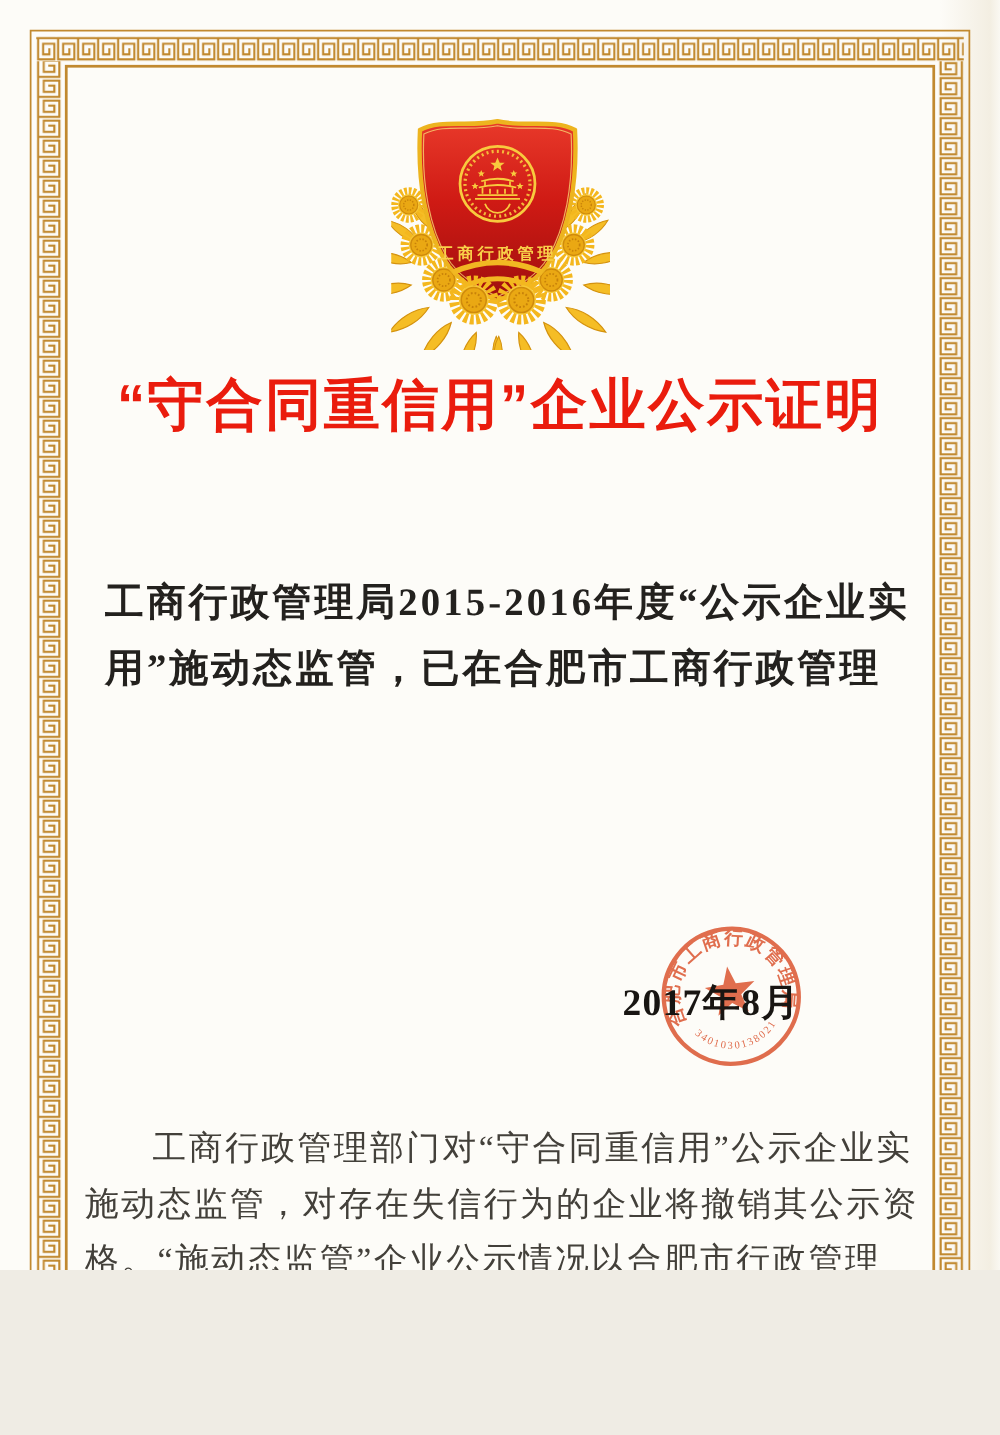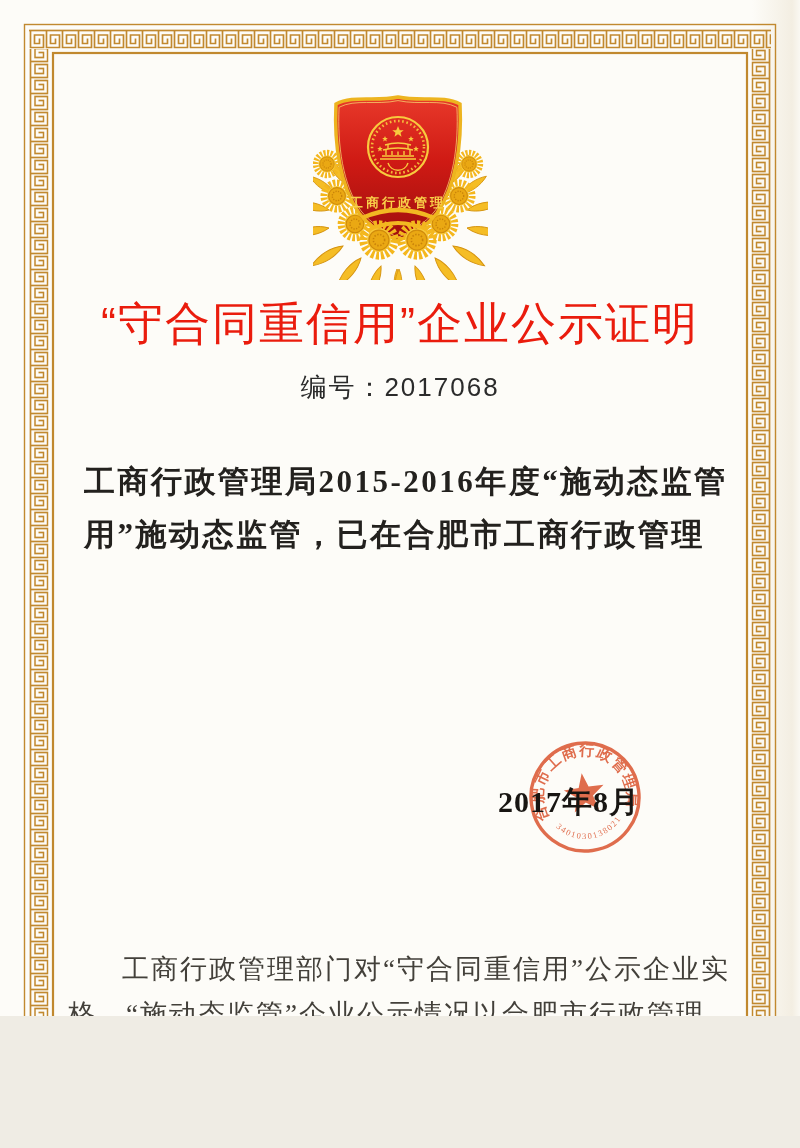--- a/index.html
+++ b/index.html
@@ -10,21 +10,21 @@
   }
   .page{
     position:relative;width:800px;height:1016px;overflow:hidden;
     background:linear-gradient(90deg,#fdfcf8 0%,#fdfcf8 94%,#f3eee2 99%,#faf8f2 100%);
   }
   .frame{position:absolute;left:0;top:0;pointer-events:none;}
   .badge{position:absolute;left:313px;top:90px;}
   .title{
     position:absolute;left:0;top:294px;width:100%;margin:0;
     text-align:center;font-family:"Liberation Sans","DejaVu Sans",sans-serif;
-    font-size:45px;font-weight:400;letter-spacing:2px;color:#ea1c0d;
+    font-size:45px;font-weight:700;letter-spacing:2px;color:#ea1c0d;
   }
   .number{
     position:absolute;left:0;top:370px;width:100%;text-align:center;
     font-family:"Liberation Sans","DejaVu Sans",sans-serif;
     font-size:26px;font-weight:500;color:#2b2b2b;letter-spacing:2px;
   }
   .bodytext{
     position:absolute;left:84px;top:456px;width:634px;
     color:#23211e;font-weight:bold;
   }
@@ -35,21 +35,21 @@
     border-bottom:2px solid #2a2722;padding-bottom:1px;
   }
   .company + span{margin-left:14px;}
   .stamp{position:absolute;left:517px;top:730px;}
   .date{
     position:absolute;left:498px;top:782px;
     font-size:30px;font-weight:bold;color:#181512;letter-spacing:1px;
     white-space:nowrap;
   }
   .footer{
-    position:absolute;left:68px;top:947px;width:664px;color:#43403a;
+    position:absolute;left:68px;top:896px;width:664px;color:#43403a;
     font-size:27px;letter-spacing:2px;
   }
   .fline{height:45px;line-height:45px;white-space:nowrap;}
   .fline.indent{text-indent:54px;}
   .badge-banner{
     font-family:"Liberation Serif","DejaVu Serif",serif;
     font-weight:bold;font-size:13px;letter-spacing:3px;
   }
   .ringtext{font-weight:bold;font-size:15px;letter-spacing:1.5px;}
   .ringcode{font-size:8.5px;letter-spacing:1.6px;}
@@ -158,24 +158,23 @@
       <path d="M56,140 Q85,126 114,140" stroke-width="4"></path>
     </g>
 
     <g>
       <use href="#flower" transform="translate(66,150) scale(1.25)"></use>
       <use href="#flower" transform="translate(104,150) scale(1.25)"></use>
     </g>
   </svg>
 
   <h1 class="title">“守合同重信用”企业公示证明</h1>
-  <div class="number">编号：2017068</div>
 
   <div class="bodytext">
-    <div class="bline">工商行政管理局2015-2016年度“施动态监管</div>
+    <div class="bline">工商行政管理局2015-2016年度“公示企业实</div>
     <div class="bline">用”施动态监管，已在合肥市工商行政管理</div>
   </div>
 
   <svg class="stamp" width="136" height="136" viewBox="0 0 136 136">
     <defs>
       <path id="ringTop" d="M29.9,84.8 A42,42 0 1 1 106.1,84.8" fill="none"></path>
       <path id="ringBot" d="M32.4,89.3 A42,42 0 0 0 103.6,89.3" fill="none"></path>
     </defs>
     <g opacity="0.88" transform="rotate(-8 68 67)">
       <circle cx="68" cy="67" r="54" fill="none" stroke="#dc5a36" stroke-width="3.4"></circle>
@@ -186,16 +185,17 @@
       <text class="ringcode" fill="#dc5a36">
         <textPath href="#ringBot" startOffset="50%" text-anchor="middle">3401030138021</textPath>
       </text>
     </g>
   </svg>
 
   <div class="date">2017年8月</div>
 
   <div class="footer">
     <div class="fline indent">工商行政管理部门对“守合同重信用”公示企业实</div>
+    <div class="fline">施动态监管，对存在失信行为的企业将撤销其公示资</div>
     <div class="fline">格。“施动态监管”企业公示情况以合肥市行政管理</div>
   </div>
 
 </div>
 
 </body></html>

